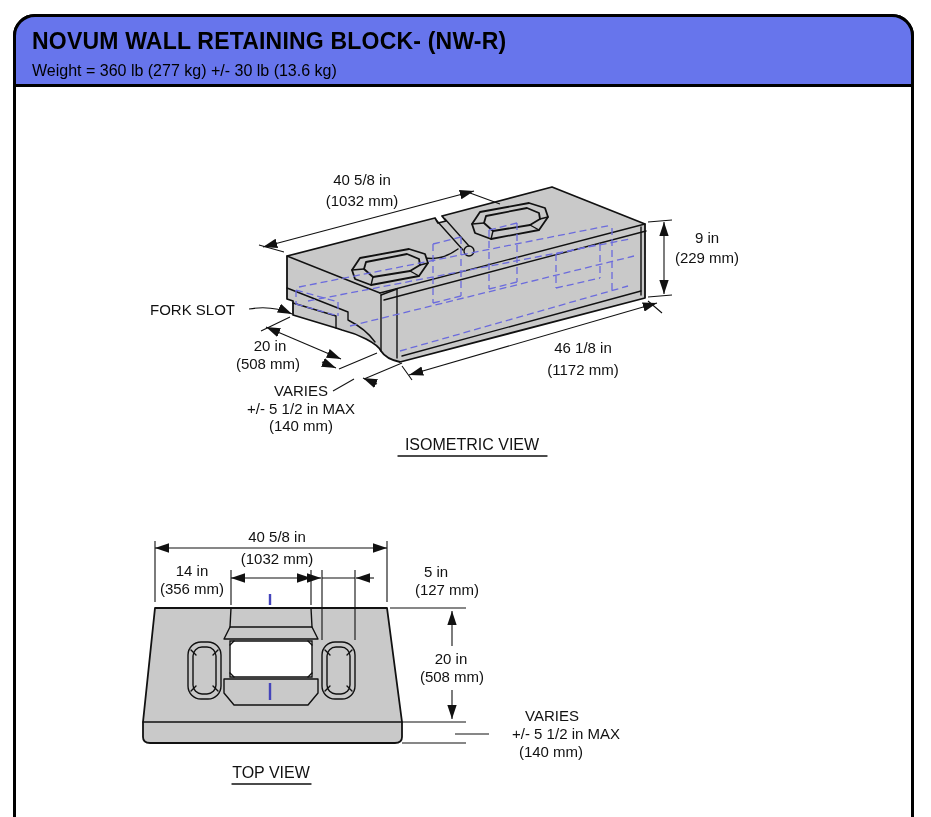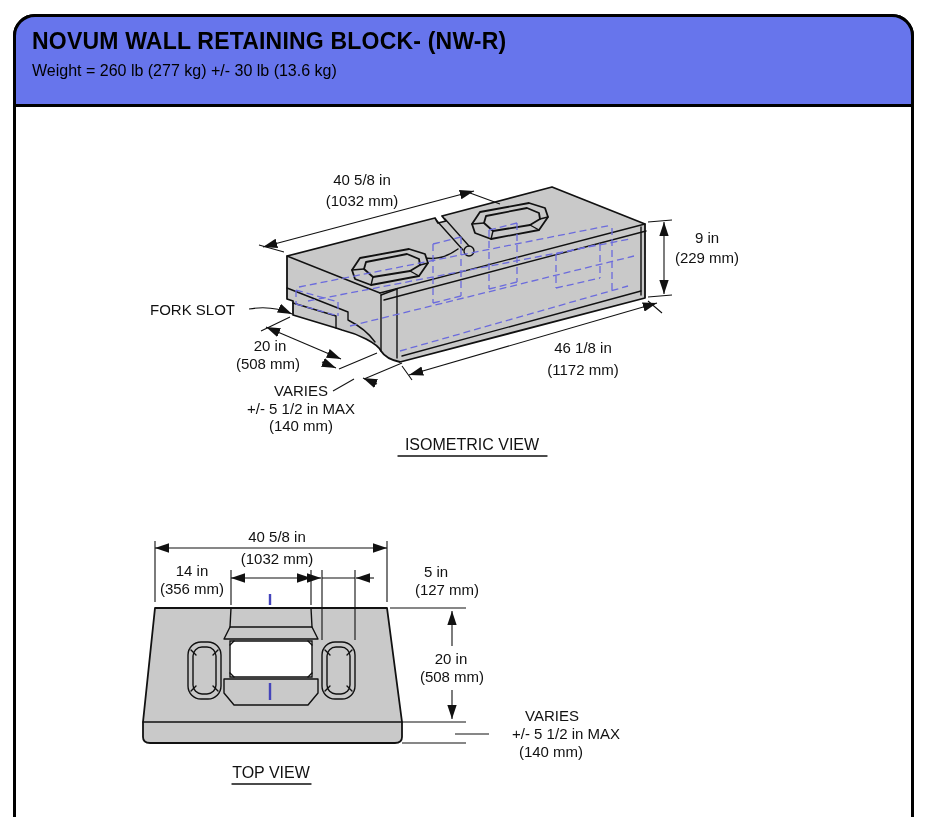--- a/index.html
+++ b/index.html
@@ -1,20 +1,20 @@
 <!DOCTYPE html>
 <html><head>
 <meta charset="utf-8">
 <style>
   html,body{margin:0;padding:0;background:#fff;width:931px;height:817px;overflow:hidden;
     font-family:"Liberation Sans",sans-serif;}
   #page{position:relative;width:931px;height:817px;background:#fff;}
   .frame{position:absolute;left:13px;top:14px;width:901px;height:860px;
     border:3px solid #000;border-radius:22px;box-sizing:border-box;background:#fff;}
-  .hdr{position:absolute;left:13px;top:14px;width:901px;height:93px;background:#6775ec;
+  .hdr{position:absolute;left:13px;top:14px;width:901px;height:73px;background:#6775ec;
     border:3px solid #000;border-radius:22px 22px 0 0;box-sizing:border-box;
     padding:11px 16px 0 16px;z-index:2;}
   .hdr h1{margin:0;font-size:23px;font-weight:bold;color:#000;letter-spacing:.2px;}
   .hdr .wt{margin-top:7px;font-size:16px;color:#000;}
   svg{position:absolute;left:0;top:0;z-index:1;}
   svg text{font-family:"Liberation Sans",sans-serif;font-size:15px;fill:#111;}
   svg text.vt{font-size:16px;}
   .oln{fill:#c9c9c9;stroke:#111;stroke-width:1.8;stroke-linejoin:round;}
   .ln{fill:none;stroke:#111;stroke-width:1.4;stroke-linejoin:round;stroke-linecap:round;}
   .thin{fill:none;stroke:#111;stroke-width:1.1;}
@@ -23,21 +23,21 @@
   .wh{fill:#ffffff;stroke:#111;stroke-width:1.4;}
 </style>
 </head>
 <body>
 
 <div id="page">
   <div class="frame"></div>
 
   <div class="hdr">
     <h1>NOVUM WALL RETAINING BLOCK- (NW-R)</h1>
-    <div class="wt">Weight = 260 lb (277 kg) +/- 30 lb (13.6 kg)</div>
+    <div class="wt">Weight = 360 lb (277 kg) +/- 30 lb (13.6 kg)</div>
   </div>
 
   <svg width="931" height="817" viewBox="0 0 931 817">
     <defs>
       <marker id="arr" viewBox="0 0 12 8" refX="12" refY="4" markerWidth="13" markerHeight="9" orient="auto-start-reverse">
         <path d="M0,0 L12,4 L0,8 Z" fill="#111"></path>
       </marker>
     </defs>
 
     <g>

